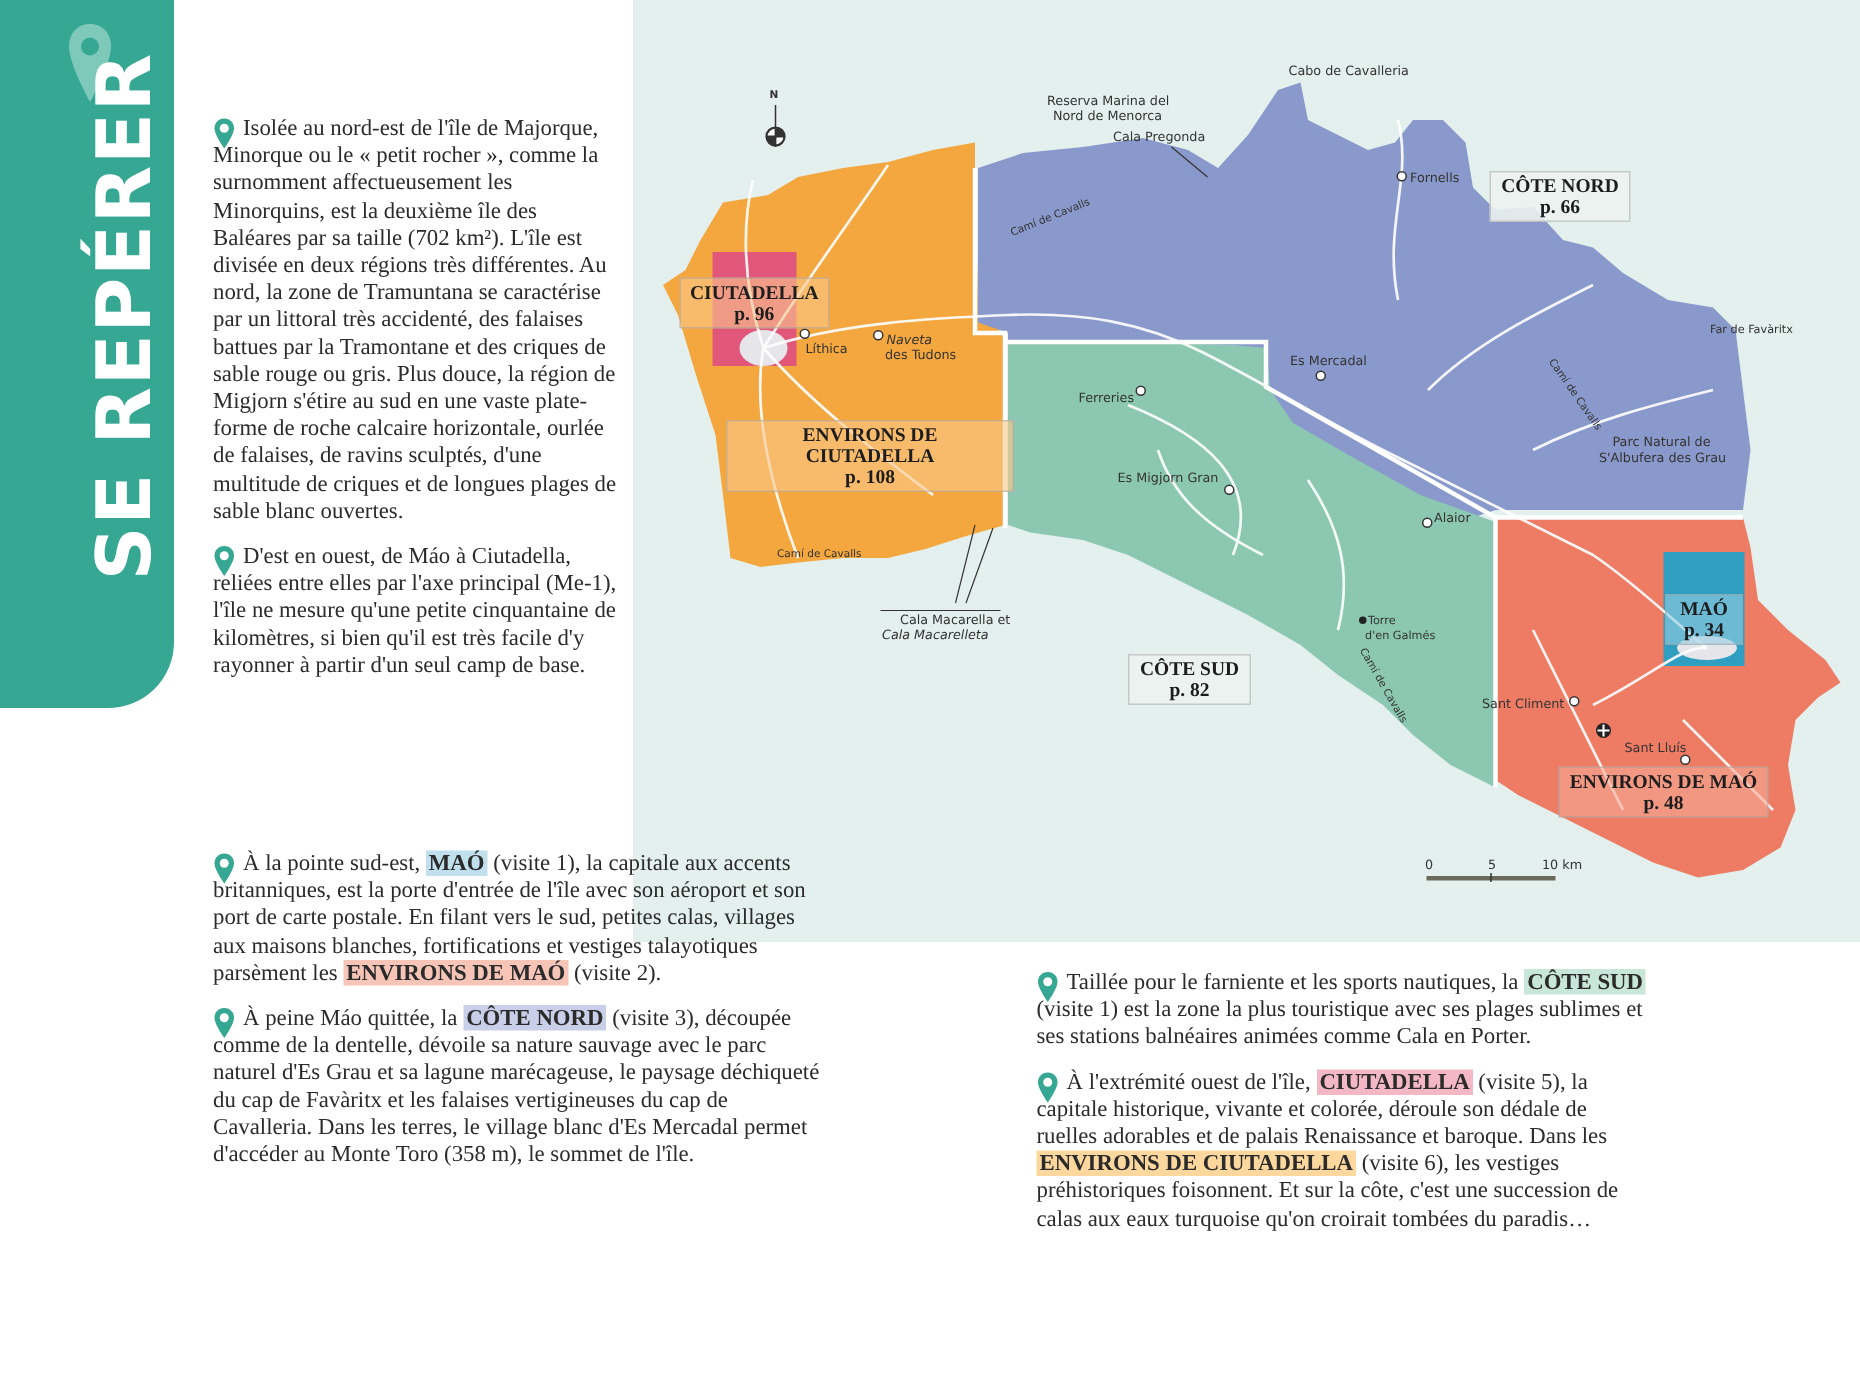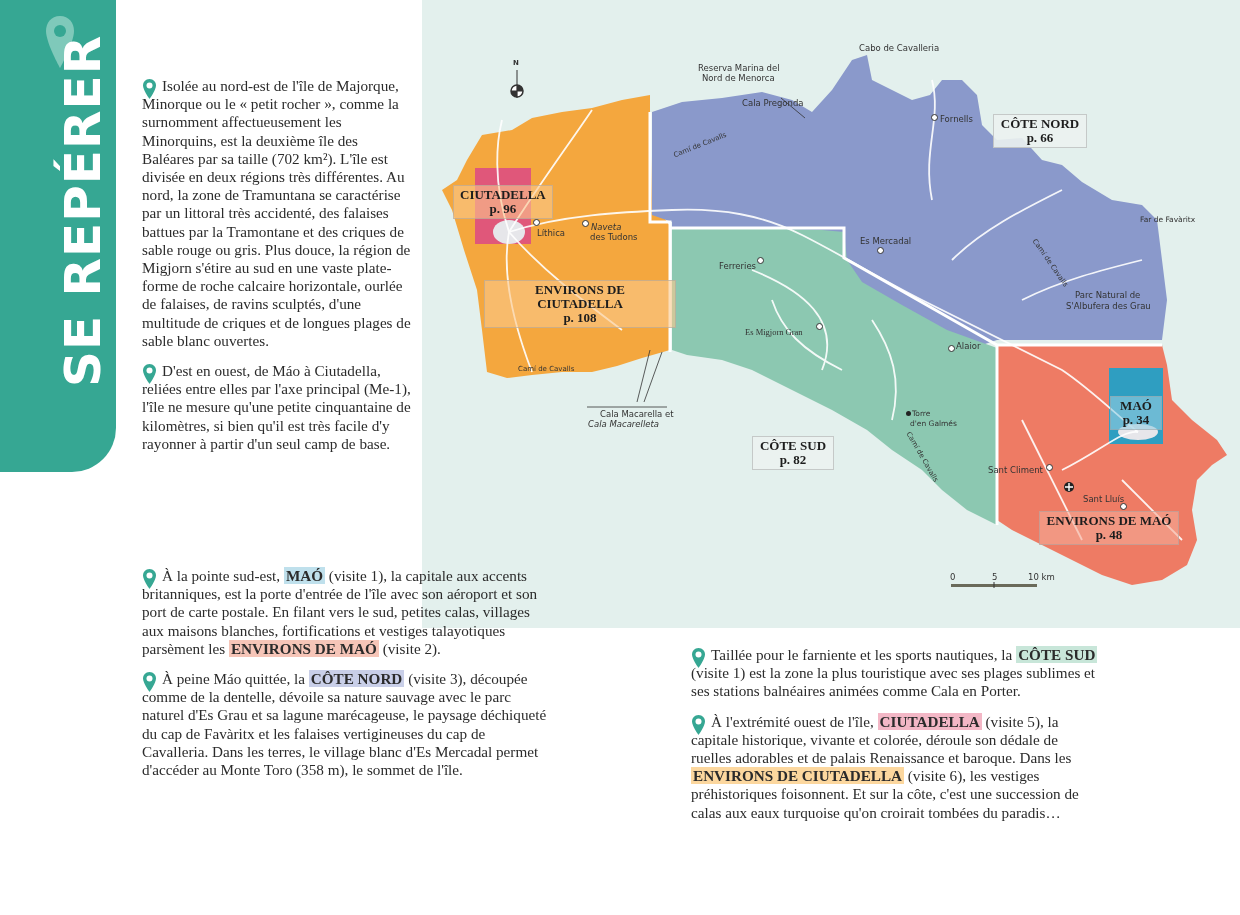--- a/index.html
+++ b/index.html
@@ -126,40 +126,40 @@
       <rect x="529" y="584" width="86" height="3" fill="#6a6a5a"></rect>
       <line x1="572" y1="582" x2="572" y2="588" stroke="#333" stroke-width="1"></line>
     </g>
   </svg>
 
   <div class="map-label" style="left:91px;top:58px;font-weight:bold;font-size:7px;">N</div>
 
   <div class="map-label" style="left:437px;top:43px;">Cabo de Cavalleria</div>
   <div class="map-label" style="left:276px;top:63px;">Reserva Marina del</div>
   <div class="map-label" style="left:280px;top:73px;">Nord de Menorca</div>
-  <div class="map-label" style="left:320px;top:98px;text-align:center;">Cala Pregonda</div>
+  <div class="map-label" style="left:320px;top:87px;text-align:center;">Cala Pregonda</div>
   <div class="town-dot" style="left:509px;top:114px;"></div>
   <div class="map-label" style="left:518px;top:114px;">Fornells</div>
   <div class="map-label small" style="left:718px;top:215px;">Far de Favàritx</div>
   <div class="map-label path" style="left:250px;top:140px;transform:rotate(-22deg);">Camí de Cavalls</div>
   <div class="map-label path" style="left:600px;top:258px;transform:rotate(55deg);">Camí de Cavalls</div>
   <div class="map-label path" style="left:96px;top:364px;">Camí de Cavalls</div>
   <div class="map-label path" style="left:472px;top:452px;transform:rotate(60deg);">Camí de Cavalls</div>
   <div class="map-label" style="left:653px;top:290px;">Parc Natural de</div>
   <div class="map-label" style="left:644px;top:301px;">S'Albufera des Grau</div>
   <div class="map-label" style="left:438px;top:236px;">Es Mercadal</div>
   <div class="town-dot" style="left:455px;top:247px;"></div>
   <div class="town-dot" style="left:111px;top:219px;"></div>
   <div class="map-label" style="left:115px;top:228px;">Líthica</div>
   <div class="town-dot" style="left:160px;top:220px;"></div>
   <div class="map-label" style="left:169px;top:222px;font-style:italic;">Naveta</div>
   <div class="map-label" style="left:168px;top:232px;">des Tudons</div>
   <div class="town-dot" style="left:335px;top:257px;"></div>
   <div class="map-label" style="left:297px;top:261px;">Ferreries</div>
-  <div class="map-label" style="left:323px;top:327px;font-family:Liberation Serif, serif;">Es Migjorn Gran</div>
+  <div class="map-label" style="left:323px;top:314px;">Es Migjorn Gran</div>
   <div class="town-dot" style="left:394px;top:323px;"></div>
   <div class="town-dot" style="left:526px;top:345px;"></div>
   <div class="map-label" style="left:534px;top:341px;">Alaior</div>
   <div class="town-dot filled" style="left:484px;top:411px;"></div>
   <div class="map-label small" style="left:490px;top:409px;">Torre</div>
   <div class="map-label small" style="left:488px;top:419px;">d'en Galmés</div>
   <div class="map-label" style="left:166px;top:409px;padding-left:12px;">Cala Macarella et</div>
   <div class="map-label" style="left:166px;top:419px;font-style:italic;">Cala Macarelleta</div>
   <div class="map-label" style="left:566px;top:465px;">Sant Climent</div>
   <div class="town-dot" style="left:624px;top:464px;"></div>

